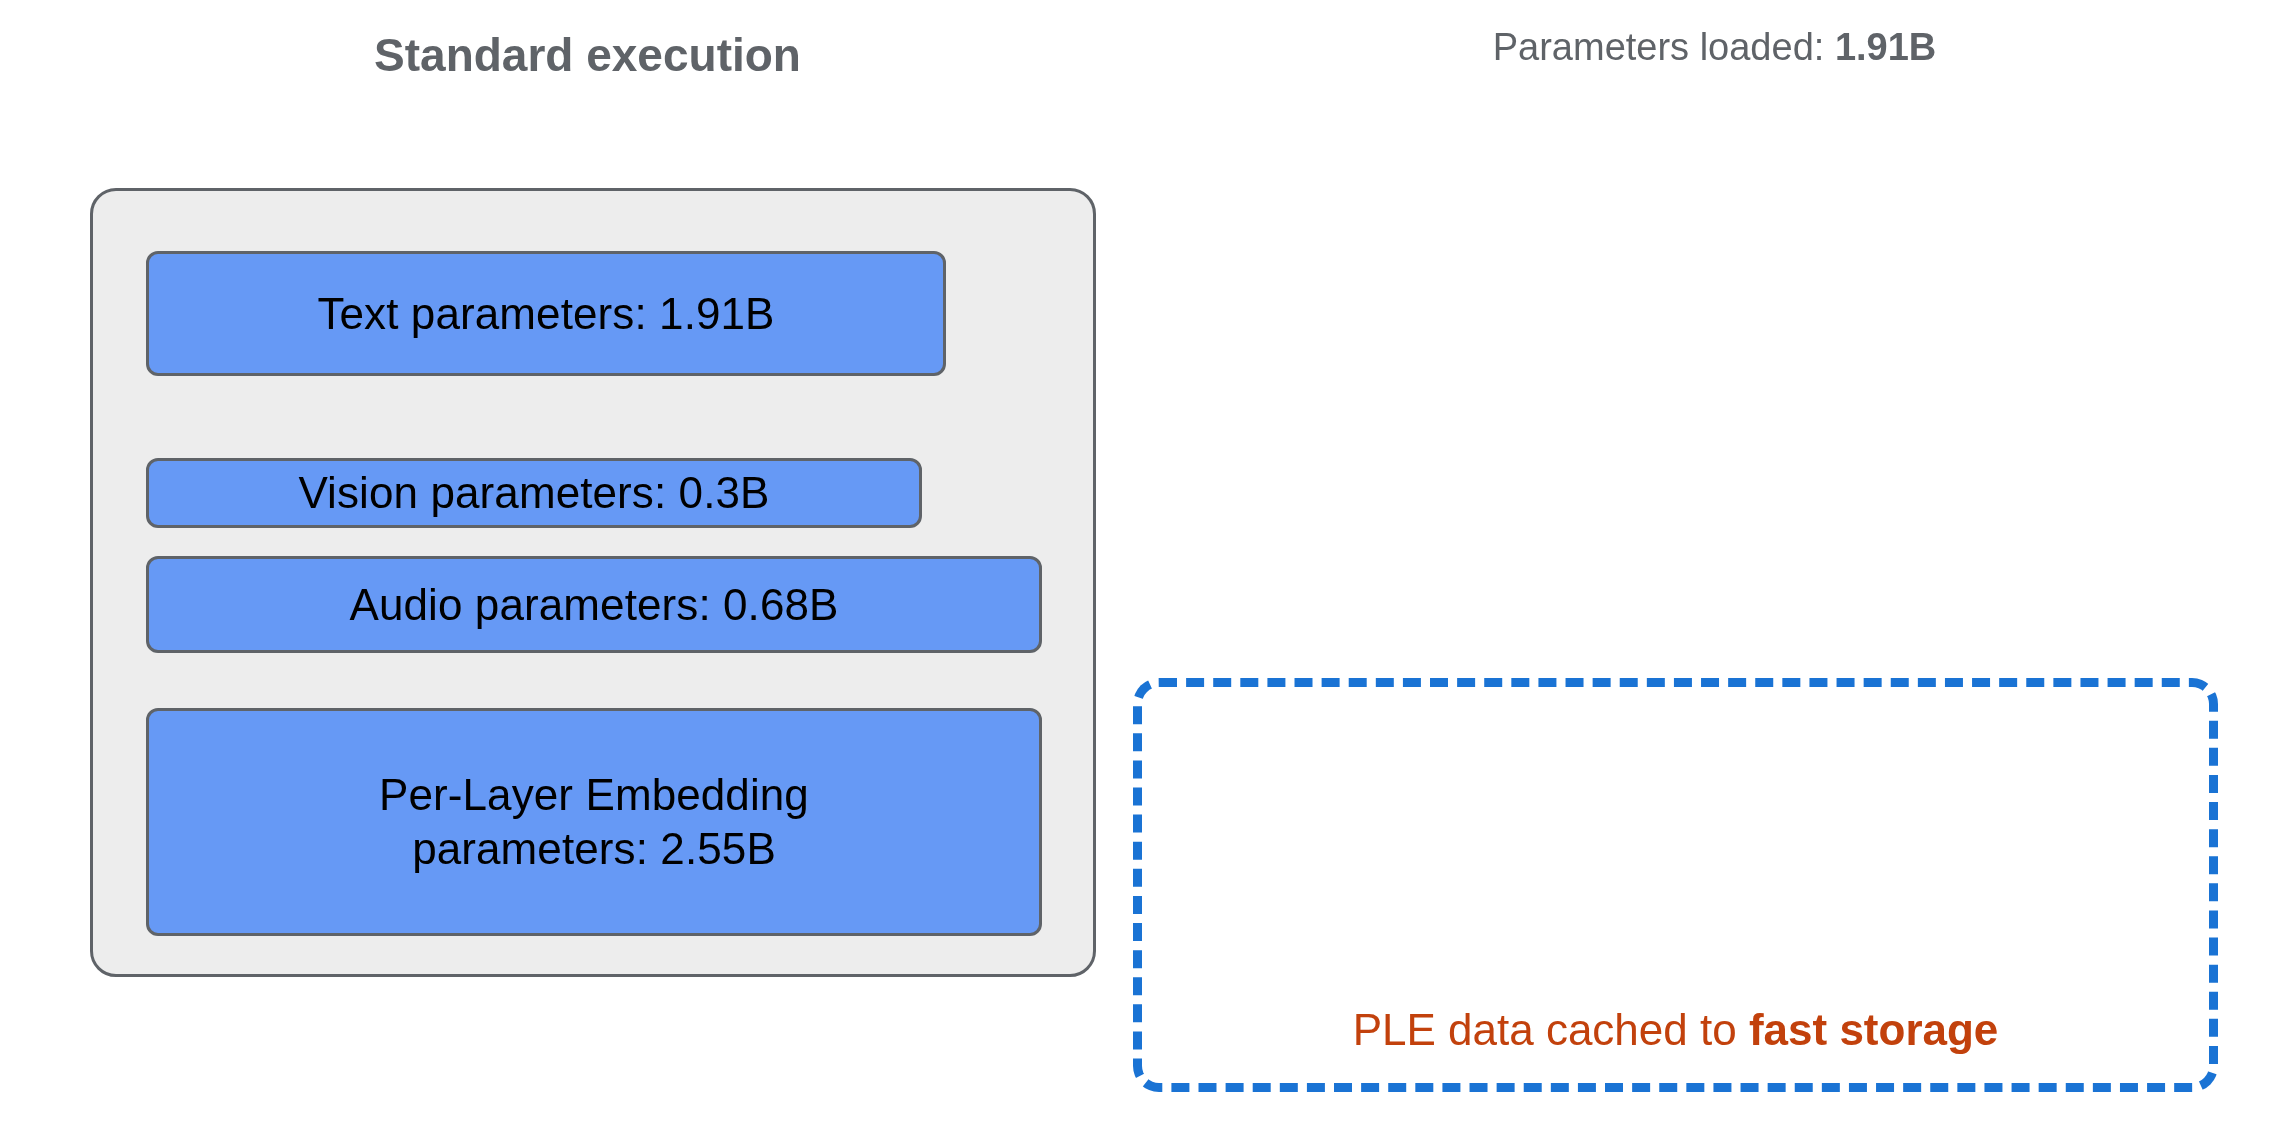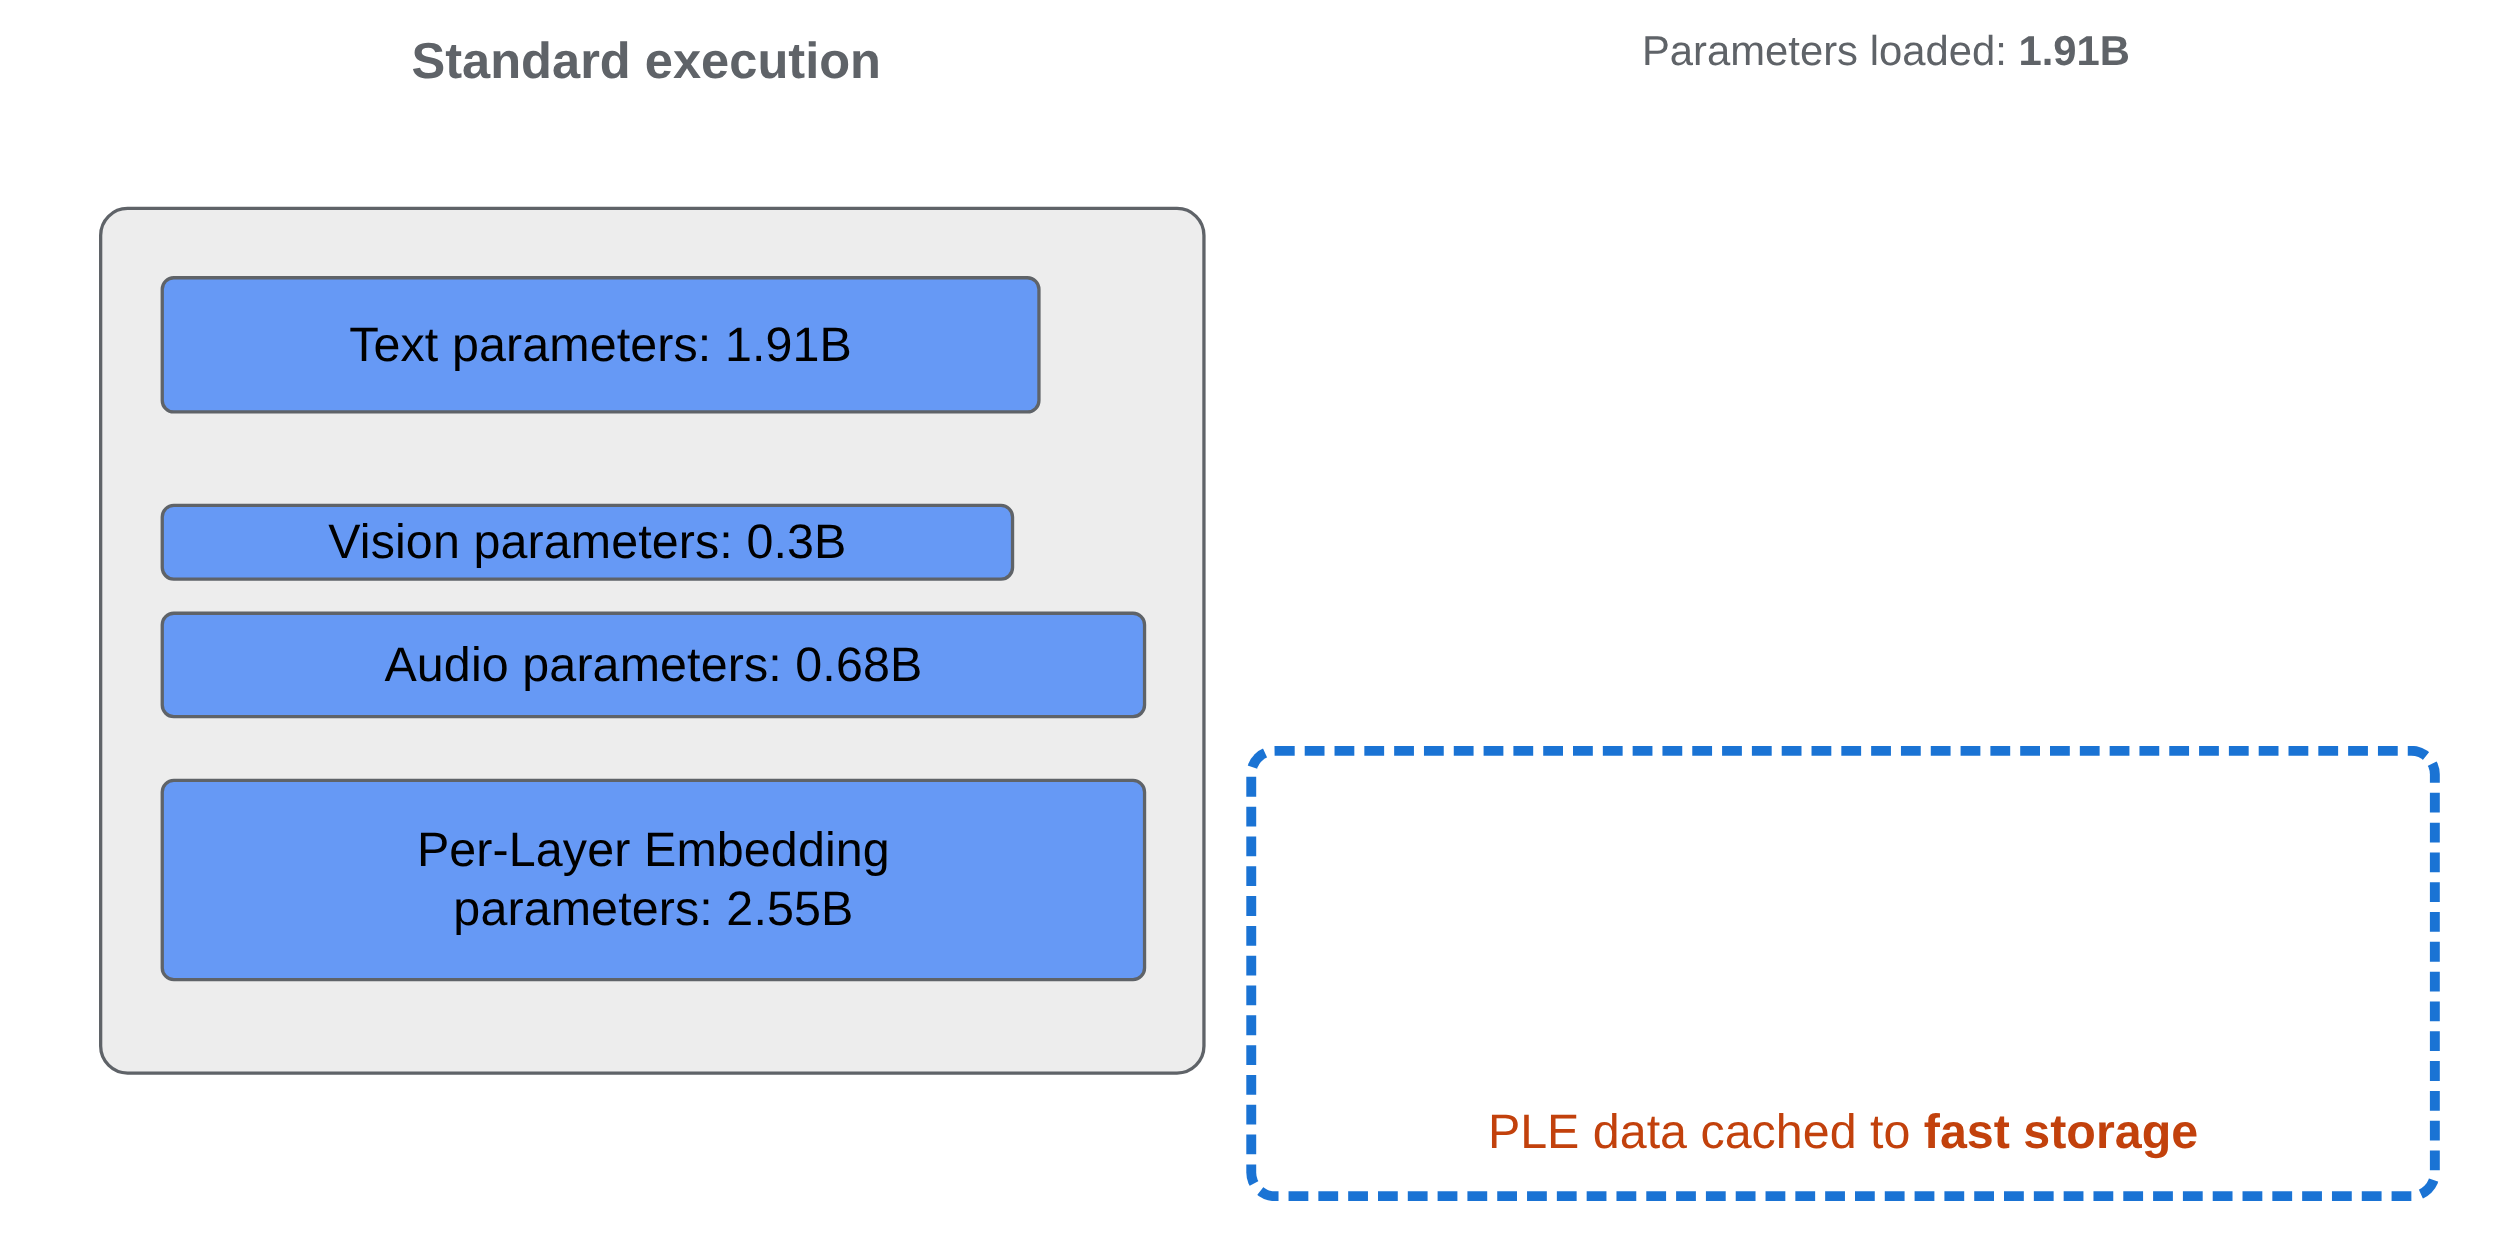--- a/index.html
+++ b/index.html
@@ -75,21 +75,21 @@
     letter-spacing: 0.1px;
   }
   .block .block-label { display: block; }
 
   .block.blue       { background: #6699f5; }
 
   
   .block.b-text   { left: 53px; top: 60px;  width: 800px; height: 125px; }
   .block.b-vision { left: 53px; top: 267px; width: 776px; height: 70px;  }
   .block.b-audio  { left: 53px; top: 365px; width: 896px; height: 97px;  }
-  .block.b-ple    { left: 53px; top: 517px; width: 896px; height: 184px; }
+  .block.b-ple    { left: 53px; top: 517px; width: 896px; height: 228px; }
 
   
   .cache-region {
     position: absolute;
     left: 1133px;
     top: 678px;
     width: 1085px;
     height: 414px;
     box-sizing: border-box;
     border: 9px dashed #1a73d4;

